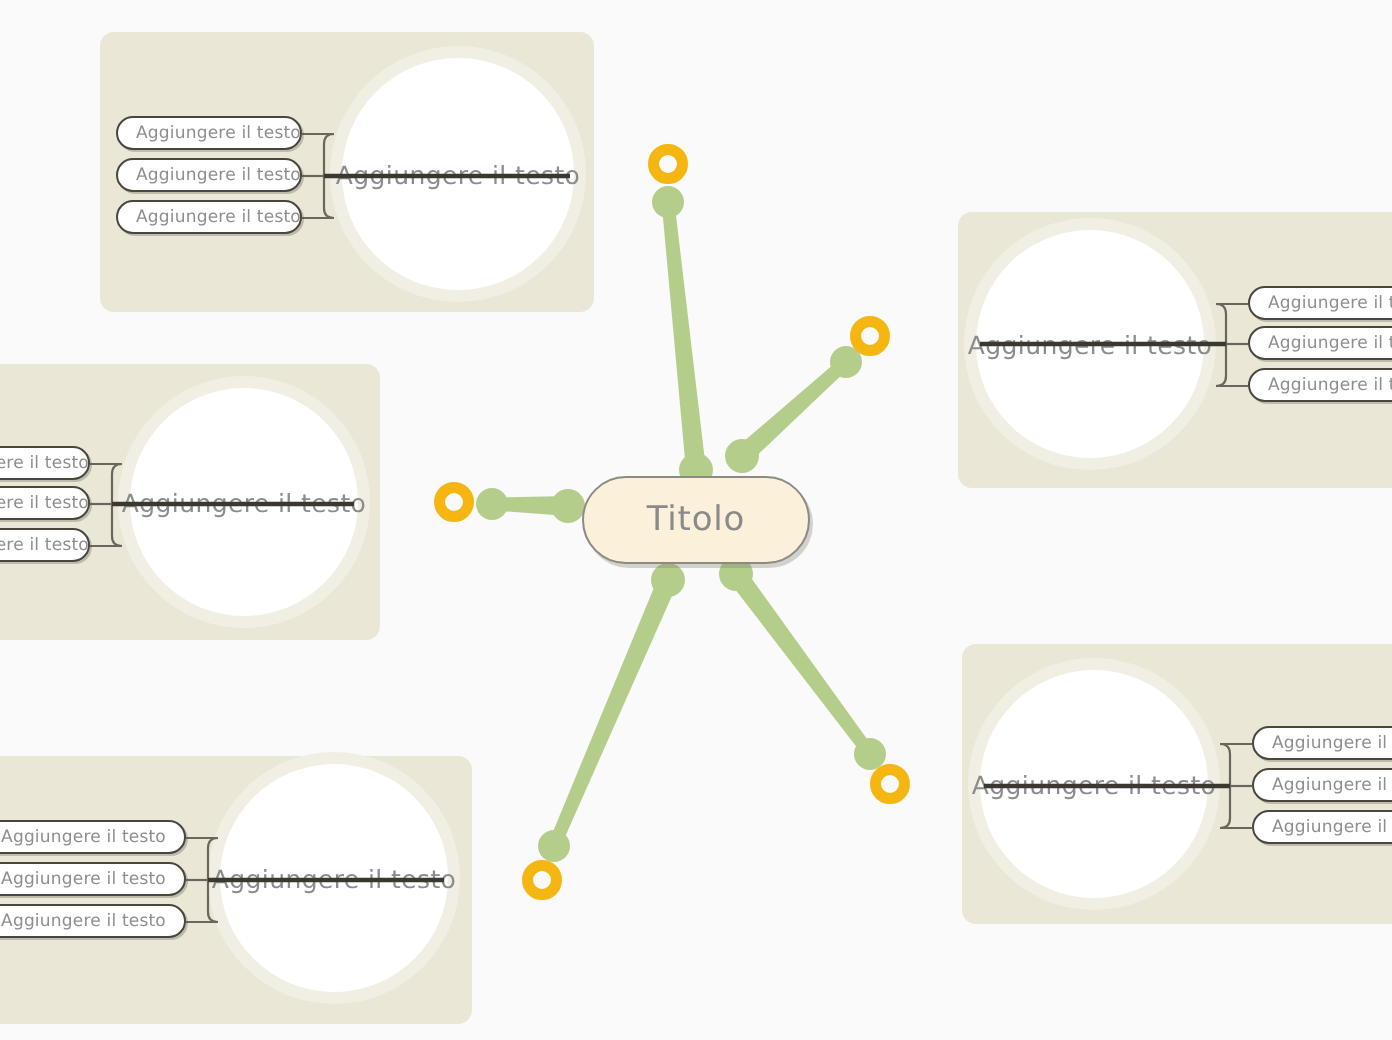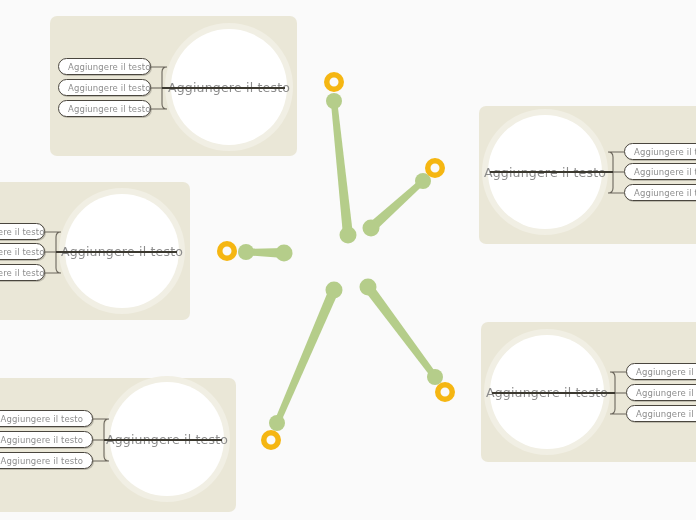--- a/index.html
+++ b/index.html
@@ -232,14 +232,17 @@
         <span class="pill-label">Aggiungere il testo</span>
       </div>
       <div class="pill" style="left: 626px; top: 384px; width: 93px; border-color: rgb(74, 70, 62);">
         <span class="pill-label">Aggiungere il testo</span>
       </div>
       <div class="pill" style="left: 626px; top: 405px; width: 93px; border-color: rgb(74, 70, 62);">
         <span class="pill-label">Aggiungere il testo</span>
       </div>
     </div>
 
+  <div id="central-node" style="left: 291px; top: 238px; width: 114px; height: 44px; background: rgb(251, 240, 217); border-color: rgb(141, 138, 132);">
+    <span id="central-label">Titolo</span>
+  </div>
 
 </div>
 
 </body></html>

